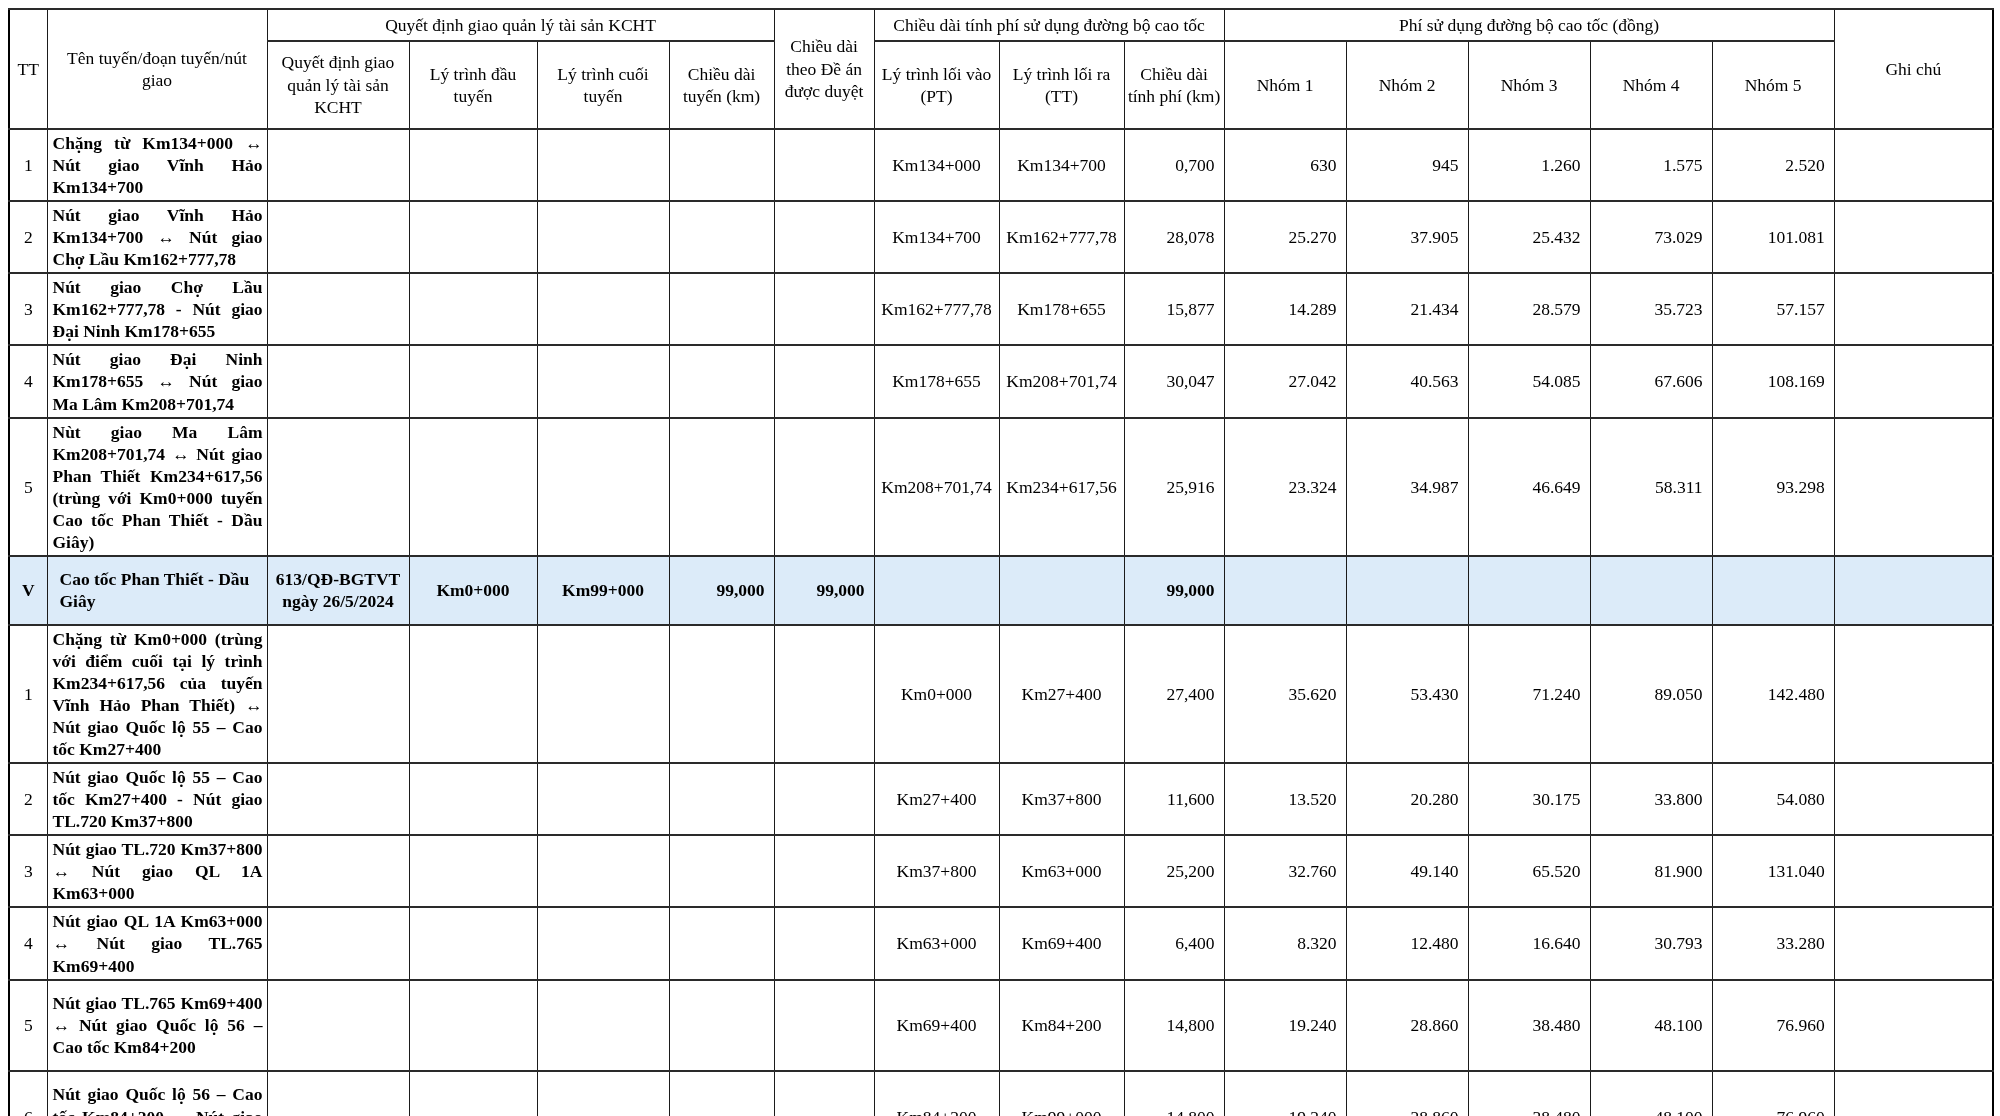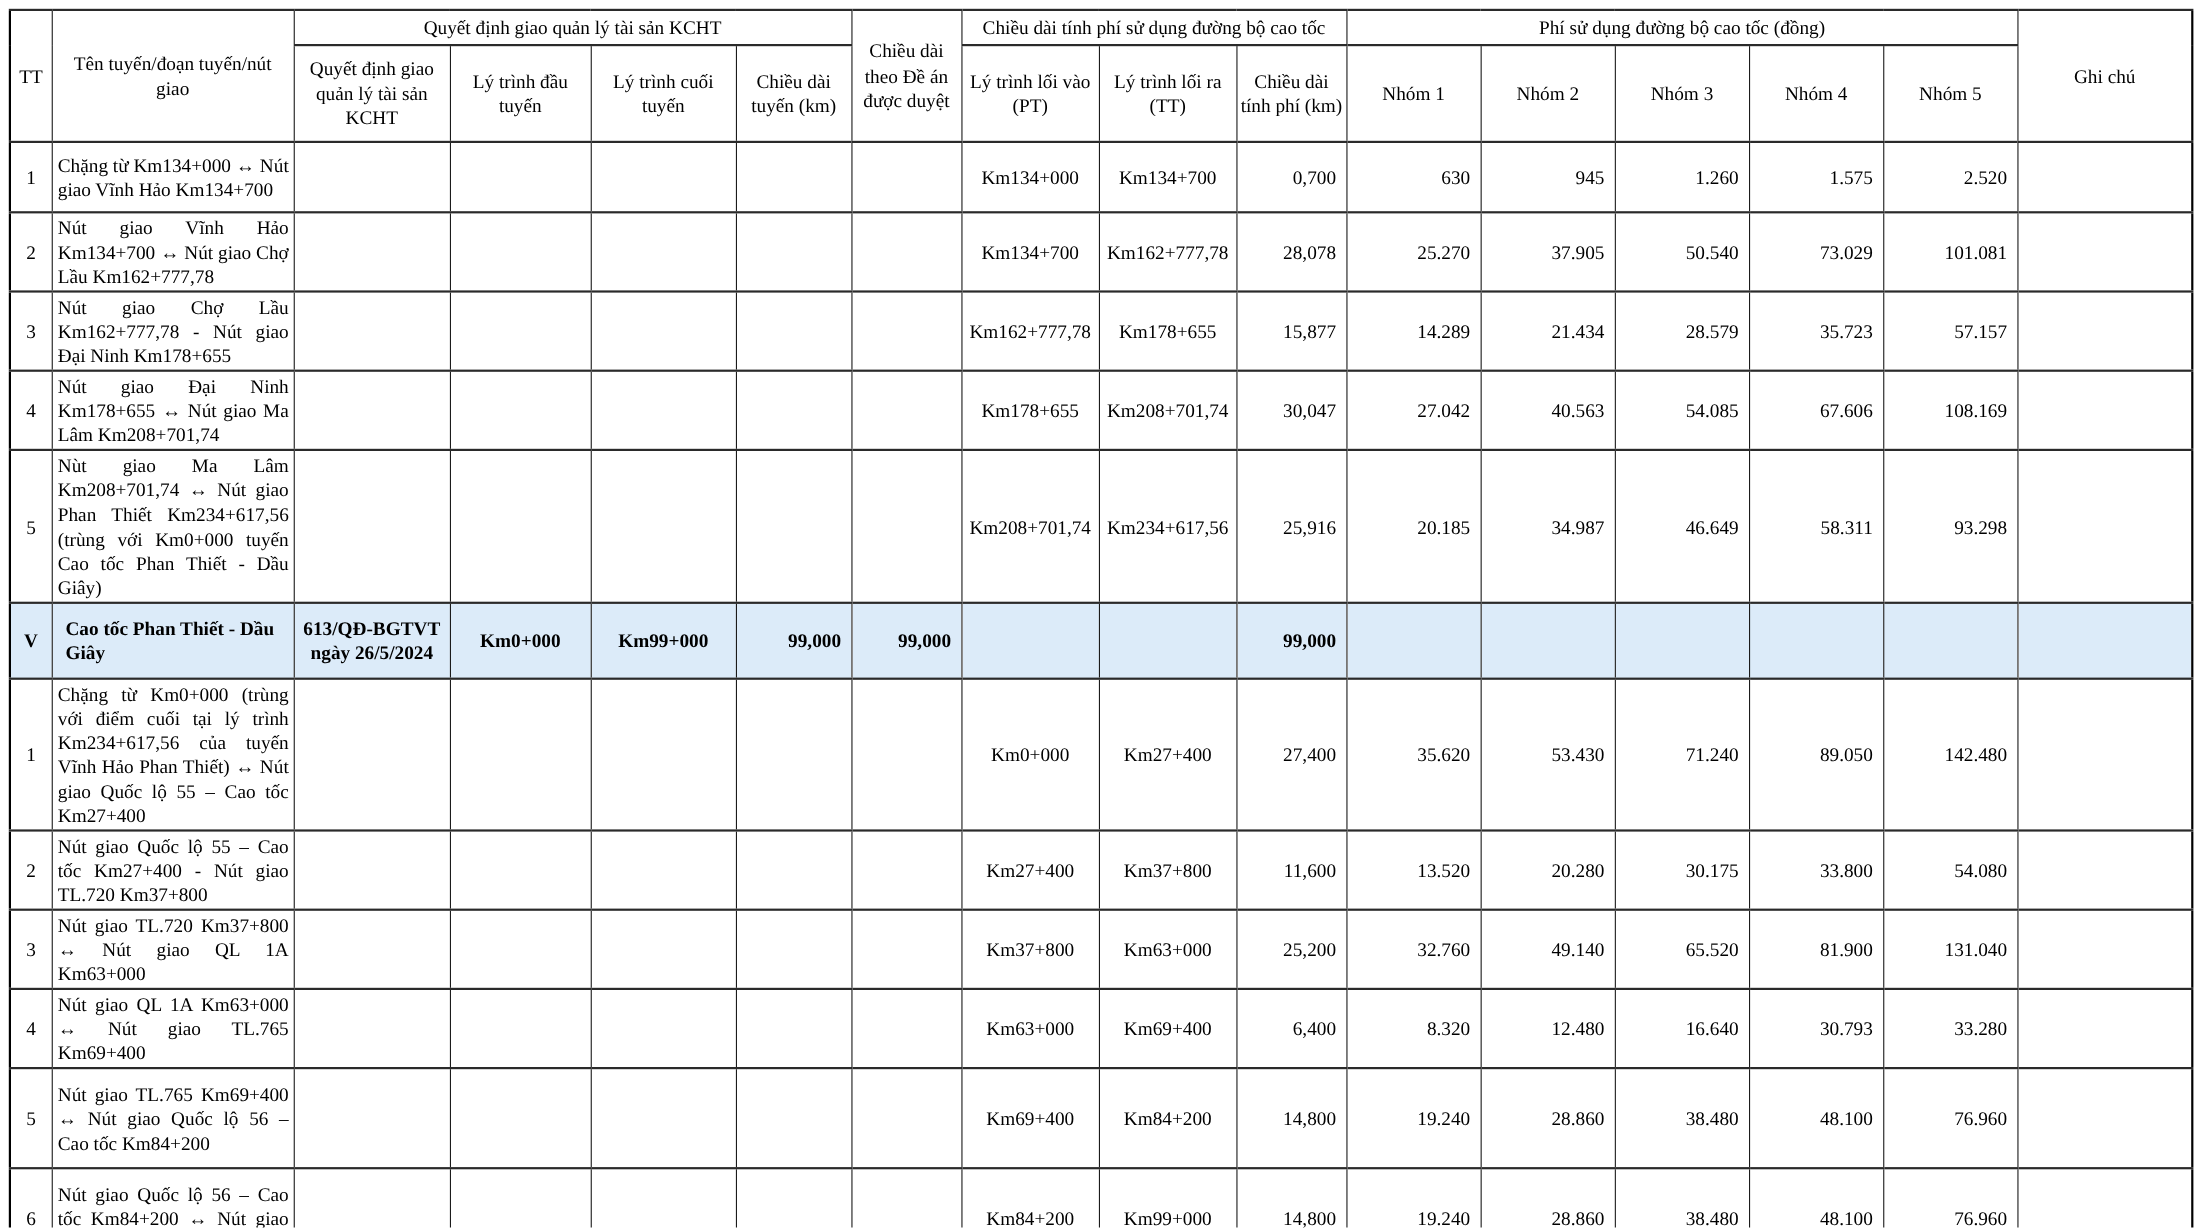--- a/index.html
+++ b/index.html
@@ -5,21 +5,21 @@
   html,body{margin:0;padding:0;background:#ffffff;}
   body{width:2000px;height:1116px;position:relative;font-family:"Liberation Serif","DejaVu Serif",serif;color:#000;}
   table{border-collapse:collapse;table-layout:fixed;position:absolute;left:8px;top:8px;width:1984px;border:2.5px solid #000;}
   th,td{border-left:1.5px solid #1b1b1b;border-right:1.5px solid #1b1b1b;border-top:2.3px solid #2a2a2a;border-bottom:2.3px solid #2a2a2a;overflow:hidden;vertical-align:middle;}
   th{font-weight:normal;text-align:center;font-size:17.5px;line-height:1.28;padding:2px 3px;}
   td{font-size:17.5px;line-height:1.26;padding:2px 6px;}
   thead tr.group-row{height:32px;}
   thead tr.sub-row{height:88px;}
   .c-center{text-align:center;}
   .c-right{text-align:right;padding-right:9px;}
-  .c-name{text-align:justify;padding:2px 4px 2px 5px;}
+  .c-name{text-align:justify;padding:2px 4px 2px 5px;font-weight:bold;}
   tr.highlight td{font-weight:bold;}
   tr.highlight .c-name{text-align:left;padding-left:12px;}
 </style>
 </head>
 <body>
 
 <table>
   <colgroup>
     <col style="width:38px">
       <col style="width:220px">
@@ -88,21 +88,21 @@
     <td class="c-center"></td>
     <td class="c-center"></td>
     <td class="c-center"></td>
     <td class="c-right"></td>
     <td class="c-right"></td>
     <td class="c-center">Km134+700</td>
     <td class="c-center">Km162+777,78</td>
     <td class="c-right">28,078</td>
     <td class="c-right">25.270</td>
     <td class="c-right">37.905</td>
-    <td class="c-right">50.540</td>
+    <td class="c-right">25.432</td>
     <td class="c-right">73.029</td>
     <td class="c-right">101.081</td>
     <td class="c-center"></td>
   </tr>
       <tr style="height: 67px;">
     <td class="c-center">3</td>
     <td class="c-name">Nút giao Chợ Lầu Km162+777,78 - Nút giao Đại Ninh Km178+655</td>
     <td class="c-center"></td>
     <td class="c-center"></td>
     <td class="c-center"></td>
@@ -140,21 +140,21 @@
     <td class="c-center">5</td>
     <td class="c-name">Nùt giao Ma Lâm Km208+701,74 ↔ Nút giao Phan Thiết Km234+617,56 (trùng với Km0+000 tuyến Cao tốc Phan Thiết - Dầu Giây)</td>
     <td class="c-center"></td>
     <td class="c-center"></td>
     <td class="c-center"></td>
     <td class="c-right"></td>
     <td class="c-right"></td>
     <td class="c-center">Km208+701,74</td>
     <td class="c-center">Km234+617,56</td>
     <td class="c-right">25,916</td>
-    <td class="c-right">20.185</td>
+    <td class="c-right">23.324</td>
     <td class="c-right">34.987</td>
     <td class="c-right">46.649</td>
     <td class="c-right">58.311</td>
     <td class="c-right">93.298</td>
     <td class="c-center"></td>
   </tr>
       <tr class="highlight" style="height: 69px; background-color: rgb(220, 235, 249);">
     <td class="c-center">V</td>
     <td class="c-name">Cao tốc Phan Thiết - Dầu Giây</td>
     <td class="c-center">613/QĐ-BGTVT ngày 26/5/2024</td>

